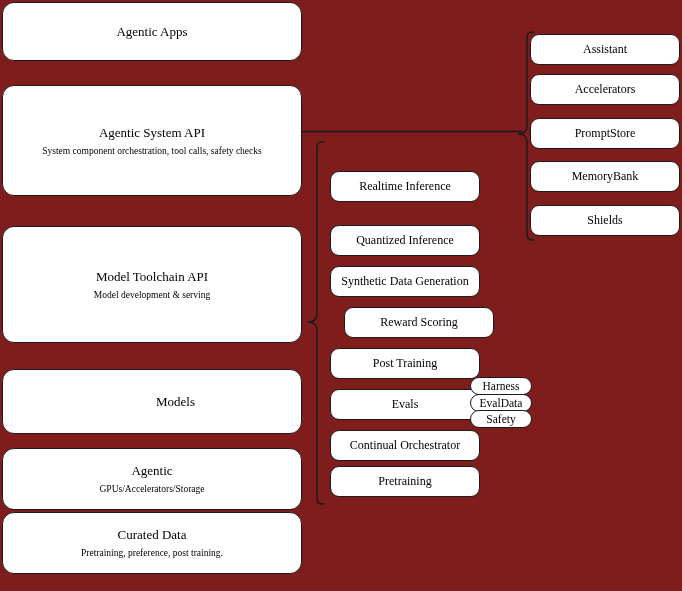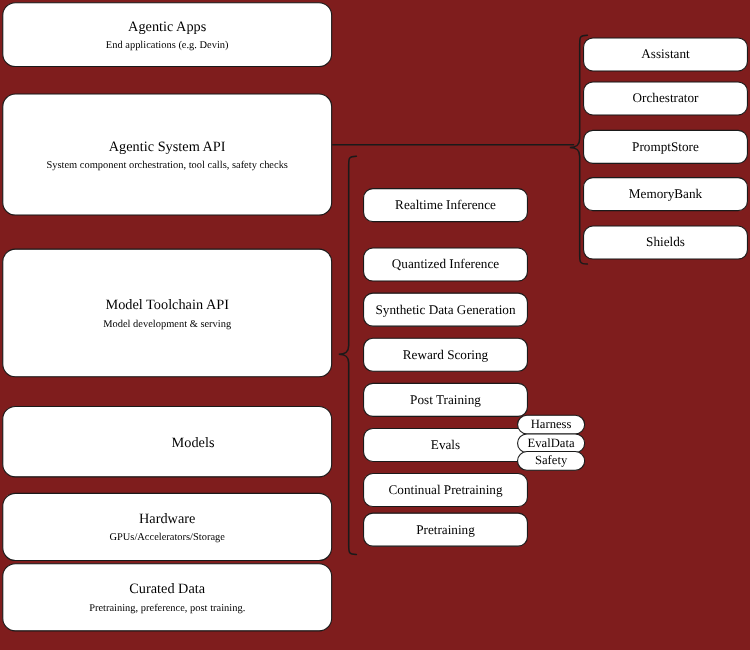--- a/index.html
+++ b/index.html
@@ -77,39 +77,38 @@
     pointer-events: none;
   }
 </style>
 </head>
 <body>
 
 <div id="canvas">
 
   <div class="layer-box" style="left:2px; top:2px; width:300px; height:59px;">
     <div class="layer-title">Agentic Apps</div>
-    <div class="layer-sub">End applications (e.g. Devin)</div>
   </div>
 
   <div class="layer-box" style="left:2px; top:85px; width:300px; height:111px;">
     <div class="layer-title">Agentic System API</div>
     <div class="layer-sub">System component orchestration, tool calls, safety checks</div>
   </div>
 
   <div class="layer-box" style="left:2px; top:226px; width:300px; height:117px;">
     <div class="layer-title">Model Toolchain API</div>
     <div class="layer-sub">Model development &amp; serving</div>
   </div>
 
   <div class="layer-box" style="left:2px; top:369px; width:300px; height:65px;padding-left:47px;">
     <div class="layer-title">Models</div>
   </div>
 
   <div class="layer-box" style="left:2px; top:448px; width:300px; height:62px;">
-    <div class="layer-title">Hardware</div>
+    <div class="layer-title">Agentic</div>
     <div class="layer-sub">GPUs/Accelerators/Storage</div>
   </div>
 
   <div class="layer-box" style="left:2px; top:512px; width:300px; height:62px;">
     <div class="layer-title">Curated Data</div>
     <div class="layer-sub">Pretraining, preference, post training.</div>
   </div>
 
   <svg class="connector-svg" style="left:302px; top:126px; width:222px; height:12px;" width="222" height="12" viewBox="0 0 222 12">
     <line x1="0" y1="5.5" x2="220" y2="5.5" stroke="#1a1a1a" stroke-width="1.4"></line>
@@ -137,51 +136,51 @@
 
   <div class="pill-box" style="left:330px; top:143px; width:150px; height:31px;margin-top:28px;">
     <span>Realtime Inference</span>
   </div>
   <div class="pill-box" style="left:330px; top:225px; width:150px; height:31px;">
     <span>Quantized Inference</span>
   </div>
   <div class="pill-box" style="left:330px; top:266px; width:150px; height:31px;">
     <span>Synthetic Data Generation</span>
   </div>
-  <div class="pill-box" style="left:330px; top:307px; width:150px; height:31px;">
+  <div class="pill-box" style="left:344px; top:307px; width:150px; height:31px;">
     <span>Reward Scoring</span>
   </div>
   <div class="pill-box" style="left:330px; top:348px; width:150px; height:31px;">
     <span>Post Training</span>
   </div>
   <div class="pill-box" style="left:330px; top:389px; width:150px; height:31px;">
     <span>Evals</span>
   </div>
   <div class="pill-box" style="left:330px; top:430px; width:150px; height:31px;">
-    <span>Continual Pretraining</span>
+    <span>Continual Orchestrator</span>
   </div>
   <div class="pill-box" style="left:330px; top:466px; width:150px; height:31px;">
     <span>Pretraining</span>
   </div>
 
   <div class="tag-pill" style="left:470px; top:377px; width:62px; height:18px;">
     <span>Harness</span>
   </div>
   <div class="tag-pill" style="left:470px; top:394px; width:62px; height:18px;">
     <span>EvalData</span>
   </div>
   <div class="tag-pill" style="left:470px; top:410px; width:62px; height:18px;">
     <span>Safety</span>
   </div>
 
   <div class="pill-box" style="left:530px; top:34px; width:150px; height:31px;">
     <span>Assistant</span>
   </div>
   <div class="pill-box" style="left:530px; top:74px; width:150px; height:31px;">
-    <span>Orchestrator</span>
+    <span>Accelerators</span>
   </div>
   <div class="pill-box" style="left:530px; top:118px; width:150px; height:31px;">
     <span>PromptStore</span>
   </div>
   <div class="pill-box" style="left:530px; top:161px; width:150px; height:31px;">
     <span>MemoryBank</span>
   </div>
   <div class="pill-box" style="left:530px; top:205px; width:150px; height:31px;">
     <span>Shields</span>
   </div>

